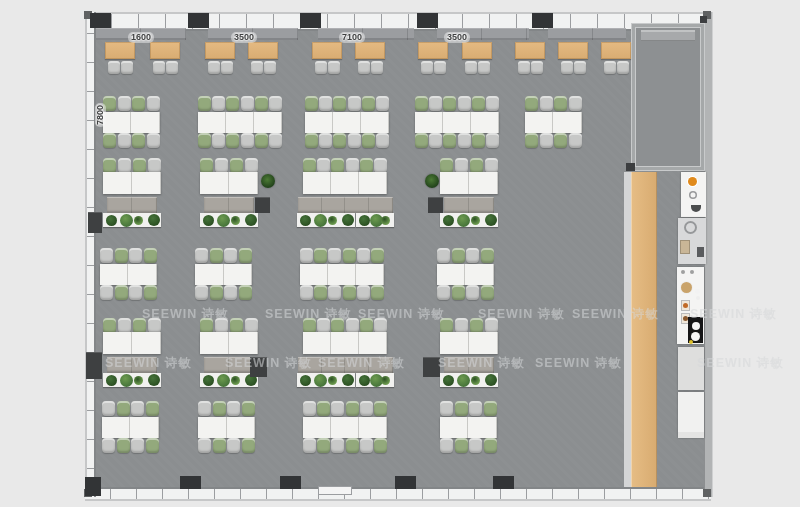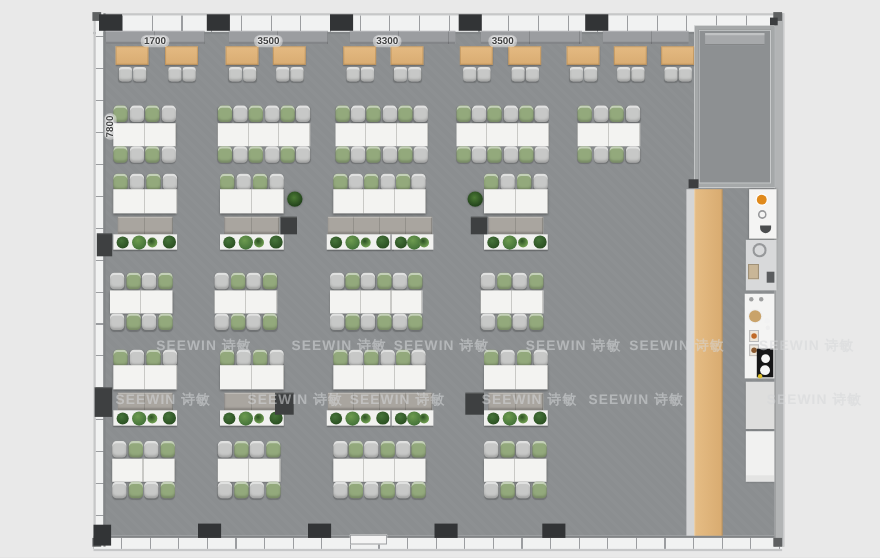--- a/index.html
+++ b/index.html
@@ -419,19 +419,19 @@
       <div class="abs wm" style="left: 358px; top: 306px;">SEEWIN 诗敏</div>
       <div class="abs wm" style="left: 478px; top: 306px;">SEEWIN 诗敏</div>
       <div class="abs wm" style="left: 572px; top: 306px;">SEEWIN 诗敏</div>
       <div class="abs wm" style="left: 690px; top: 306px;">SEEWIN 诗敏</div>
       <div class="abs wm" style="left: 105px; top: 355px;">SEEWIN 诗敏</div>
       <div class="abs wm" style="left: 225px; top: 355px;">SEEWIN 诗敏</div>
       <div class="abs wm" style="left: 318px; top: 355px;">SEEWIN 诗敏</div>
       <div class="abs wm" style="left: 438px; top: 355px;">SEEWIN 诗敏</div>
       <div class="abs wm" style="left: 535px; top: 355px;">SEEWIN 诗敏</div>
       <div class="abs wm" style="left: 697px; top: 355px;">SEEWIN 诗敏</div>
-      <div class="abs dim" style="left: 141px; top: 32px;">1700</div>
+      <div class="abs dim" style="left: 141px; top: 32px;">1600</div>
       <div class="abs dim" style="left: 244px; top: 32px;">3500</div>
-      <div class="abs dim" style="left: 352px; top: 32px;">3300</div>
+      <div class="abs dim" style="left: 352px; top: 32px;">7100</div>
       <div class="abs dim" style="left: 457px; top: 32px;">3500</div>
       <div class="abs dimv" style="left: 95px; top: 103px;">7800</div>
     </div>
 </div>
 
 </body></html>

